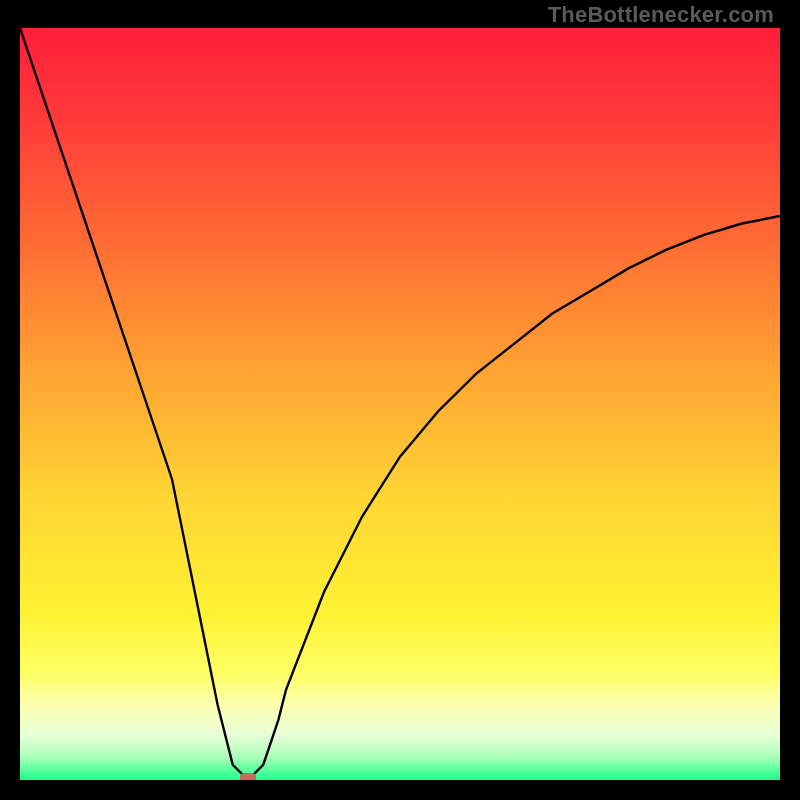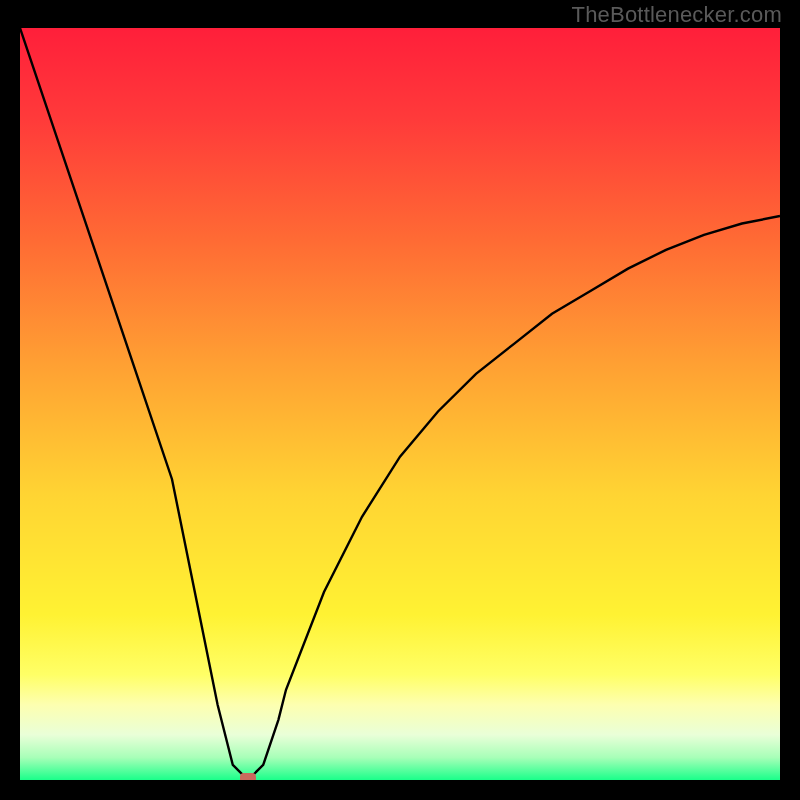--- a/index.html
+++ b/index.html
@@ -13,24 +13,24 @@
   }
   .frame {
     position: relative;
     width: 800px;
     height: 800px;
     background: #000000;
   }
   .watermark {
     position: absolute;
     top: 2px;
-    right: 18px;
+    right: 26px;
     color: #5a5a5a;
     font-size: 22px;
-    font-weight: 400;
+    font-weight: 700;
     letter-spacing: 0.2px;
     z-index: 10;
     user-select: none;
   }
   .plot-area {
     position: absolute;
     left: 20px;
     top: 28px;
     width: 760px;
     height: 752px;

